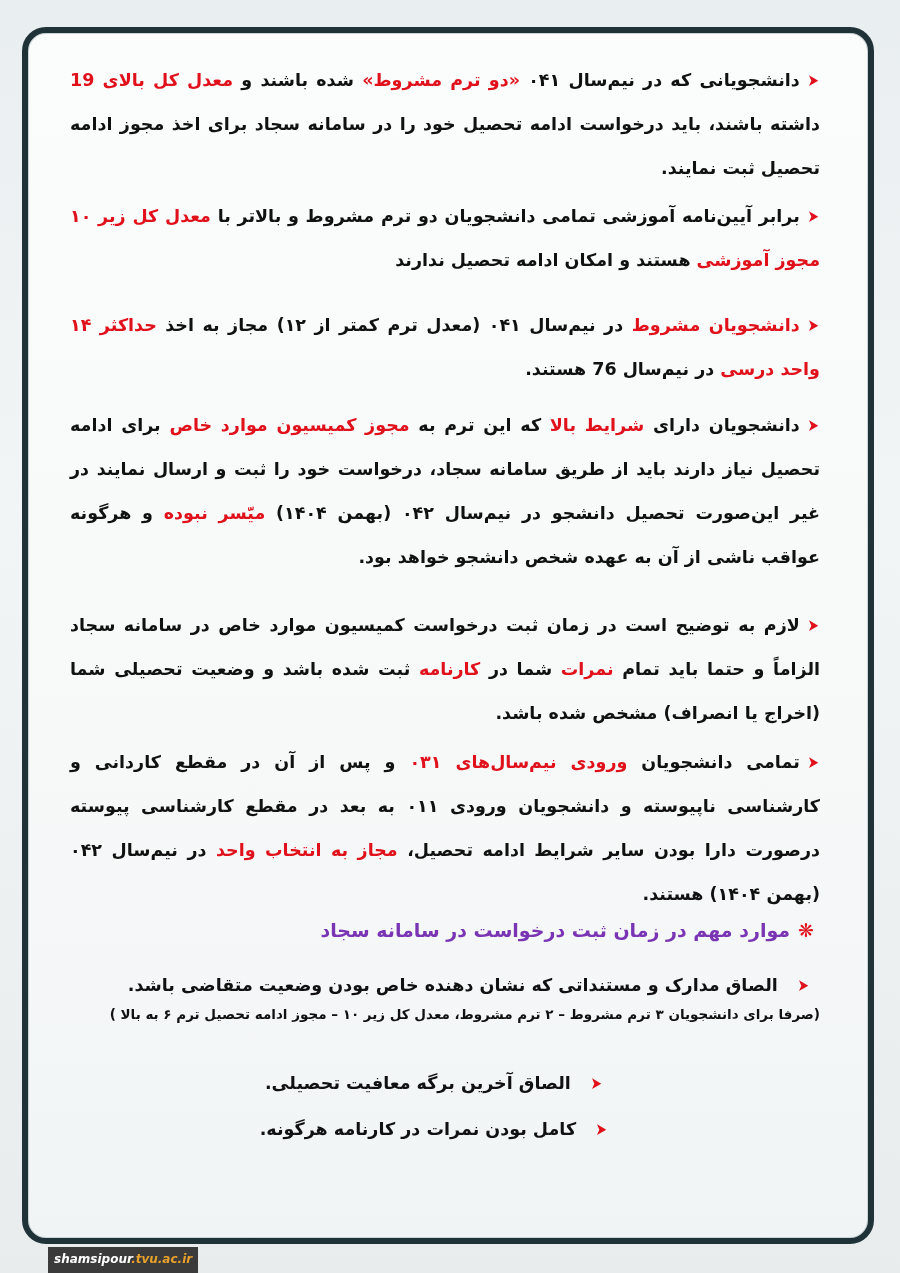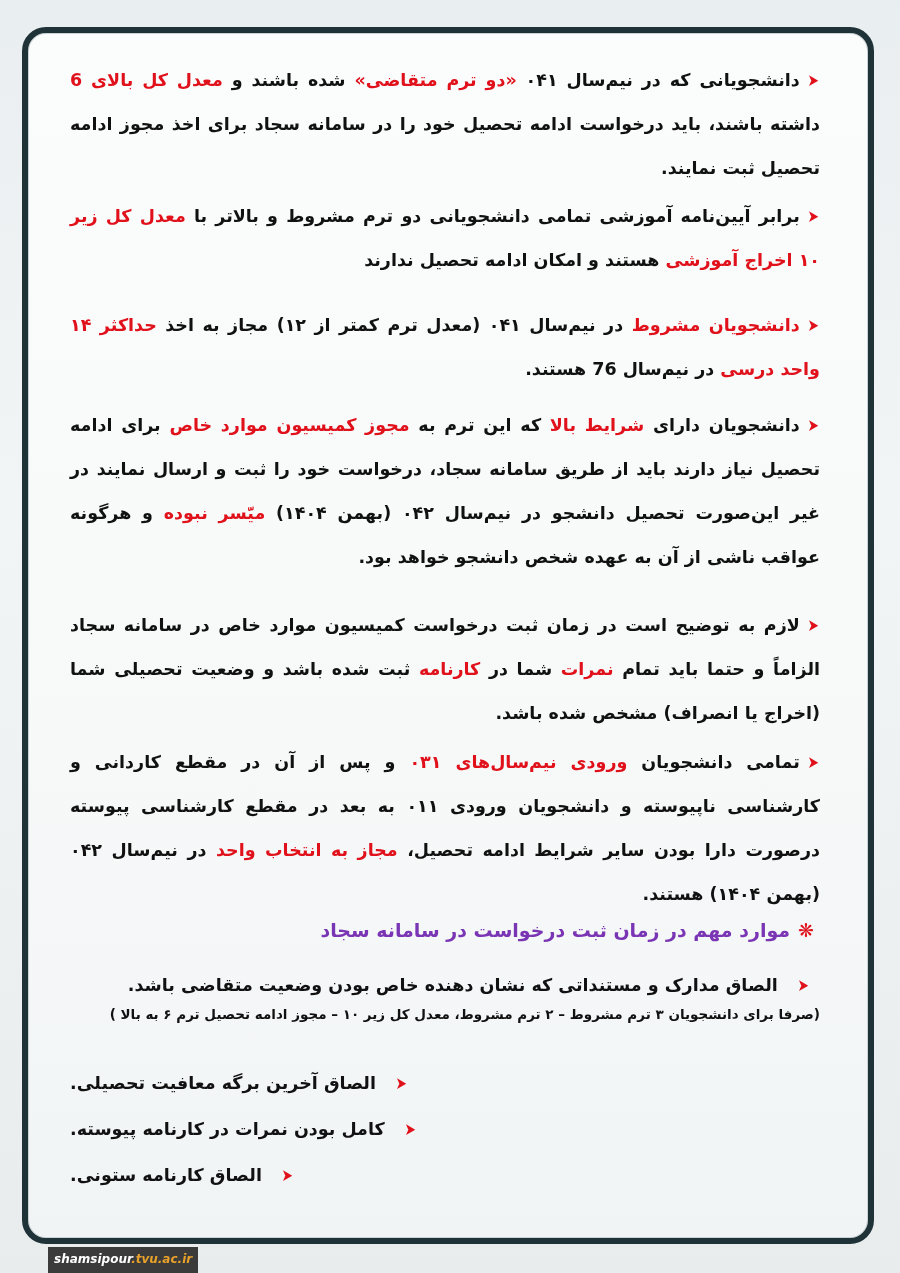--- a/index.html
+++ b/index.html
@@ -22,42 +22,42 @@
     }
     .para { position: absolute; right: 0; width: 750px; font-size: 17.5px; line-height: 44px; text-align-last: right; }
     .red { color: #e0111b; }
     .bullet { color: #e0111b; font-size: 17px; margin-left: 6px; display: inline-block; transform: scaleX(0.8); }
     .heading { position: absolute; right: 6px; width: 750px; font-size: 19px; line-height: 40px; color: #7a35b4; }
     .star { color: #e0111b; margin-left: 8px; }
     .note { position: absolute; right: 0; width: 750px; font-size: 13.5px; line-height: 30px; text-align: right; }
     .sub { position: absolute; right: 0; width: 750px; font-size: 17.5px; line-height: 46px; }
     .sub .bullet { margin-left: 18px; }
     .sub-list { position: absolute; right: 0; width: 750px; }
-    .sub-item { font-size: 17.5px; line-height: 46px; text-align: left; padding-right: 22px; }
+    .sub-item { font-size: 17.5px; line-height: 46px; text-align: center; padding-right: 22px; }
     .sub-item .bullet { margin-left: 18px; }
     .watermark {
       position: absolute; left: 0; top: 1247px; height: 34px; padding: 0 6px;
       background: #3b3b3b; color: #fff; font-size: 12px; line-height: 24px;
       font-style: italic; font-weight: bold; direction: ltr; margin-left: 48px;
     }
     .watermark .dom { color: #e8a12a; }
   </style>
 </head>
 <body>
 
 <div class="frame"></div>
 
 <div class="content">
 
   <div class="para" style="top:0px;">
-    <span class="bullet">➤</span><span>دانشجویانی که در نیم‌سال ۰۴۱ </span><span class="red">«دو ترم متقاضی»</span><span> شده باشند و </span><span class="red">معدل کل بالای 6</span><span> داشته باشند، باید درخواست ادامه تحصیل خود را در سامانه سجاد برای اخذ مجوز ادامه تحصیل ثبت نمایند.</span>
+    <span class="bullet">➤</span><span>دانشجویانی که در نیم‌سال ۰۴۱ </span><span class="red">«دو ترم مشروط»</span><span> شده باشند و </span><span class="red">معدل کل بالای 19</span><span> داشته باشند، باید درخواست ادامه تحصیل خود را در سامانه سجاد برای اخذ مجوز ادامه تحصیل ثبت نمایند.</span>
   </div>
 
   <div class="para" style="top:136px;">
-    <span class="bullet">➤</span><span>برابر آیین‌نامه آموزشی تمامی دانشجویانی دو ترم مشروط و بالاتر با </span><span class="red">معدل کل زیر ۱۰</span><span> </span><span class="red">اخراج آموزشی</span><span> هستند و امکان ادامه تحصیل ندارند</span>
+    <span class="bullet">➤</span><span>برابر آیین‌نامه آموزشی تمامی دانشجویان دو ترم مشروط و بالاتر با </span><span class="red">معدل کل زیر ۱۰</span><span> </span><span class="red">مجوز آموزشی</span><span> هستند و امکان ادامه تحصیل ندارند</span>
   </div>
 
   <div class="para" style="top:245px;">
     <span class="bullet">➤</span><span class="red">دانشجویان مشروط</span><span> در نیم‌سال ۰۴۱ (معدل ترم کمتر از ۱۲) مجاز به اخذ </span><span class="red">حداکثر ۱۴ واحد درسی</span><span> در نیم‌سال 76 هستند.</span>
   </div>
 
   <div class="para" style="top:345px;">
     <span class="bullet">➤</span><span>دانشجویان دارای </span><span class="red">شرایط بالا</span><span> که این ترم به </span><span class="red">مجوز کمیسیون موارد خاص</span><span> برای ادامه تحصیل نیاز دارند باید از طریق سامانه سجاد، درخواست خود را ثبت و ارسال نمایند در غیر این‌صورت تحصیل دانشجو در نیم‌سال ۰۴۲ (بهمن ۱۴۰۴) </span><span class="red">میّسر نبوده</span><span> و هرگونه عواقب ناشی از آن به عهده شخص دانشجو خواهد بود.</span>
   </div>
 
@@ -77,23 +77,20 @@
     <span class="bullet">➤</span><span>الصاق مدارک و مستنداتی که نشان دهنده خاص بودن وضعیت متقاضی باشد.</span>
   </div>
 
   <div class="note" style="top:941px;">(صرفا برای دانشجویان ۳ ترم مشروط – ۲ ترم مشروط، معدل کل زیر ۱۰ – مجوز ادامه تحصیل ترم ۶ به بالا )</div>
 
   <div class="sub-list" style="top:1002px;">
     <div class="sub-item">
       <span class="bullet">➤</span><span>الصاق آخرین برگه معافیت تحصیلی.</span>
     </div>
     <div class="sub-item">
-      <span class="bullet">➤</span><span>کامل بودن نمرات در کارنامه پیوسته.</span>
-    </div>
-    <div class="sub-item">
-      <span class="bullet">➤</span><span>الصاق کارنامه ستونی.</span>
+      <span class="bullet">➤</span><span>کامل بودن نمرات در کارنامه هرگونه.</span>
     </div>
   </div>
 </div>
 
 <div class="watermark">
   <span>shamsipour</span><span class="dom">.tvu.ac.ir</span>
 </div>
 
 </body></html>

